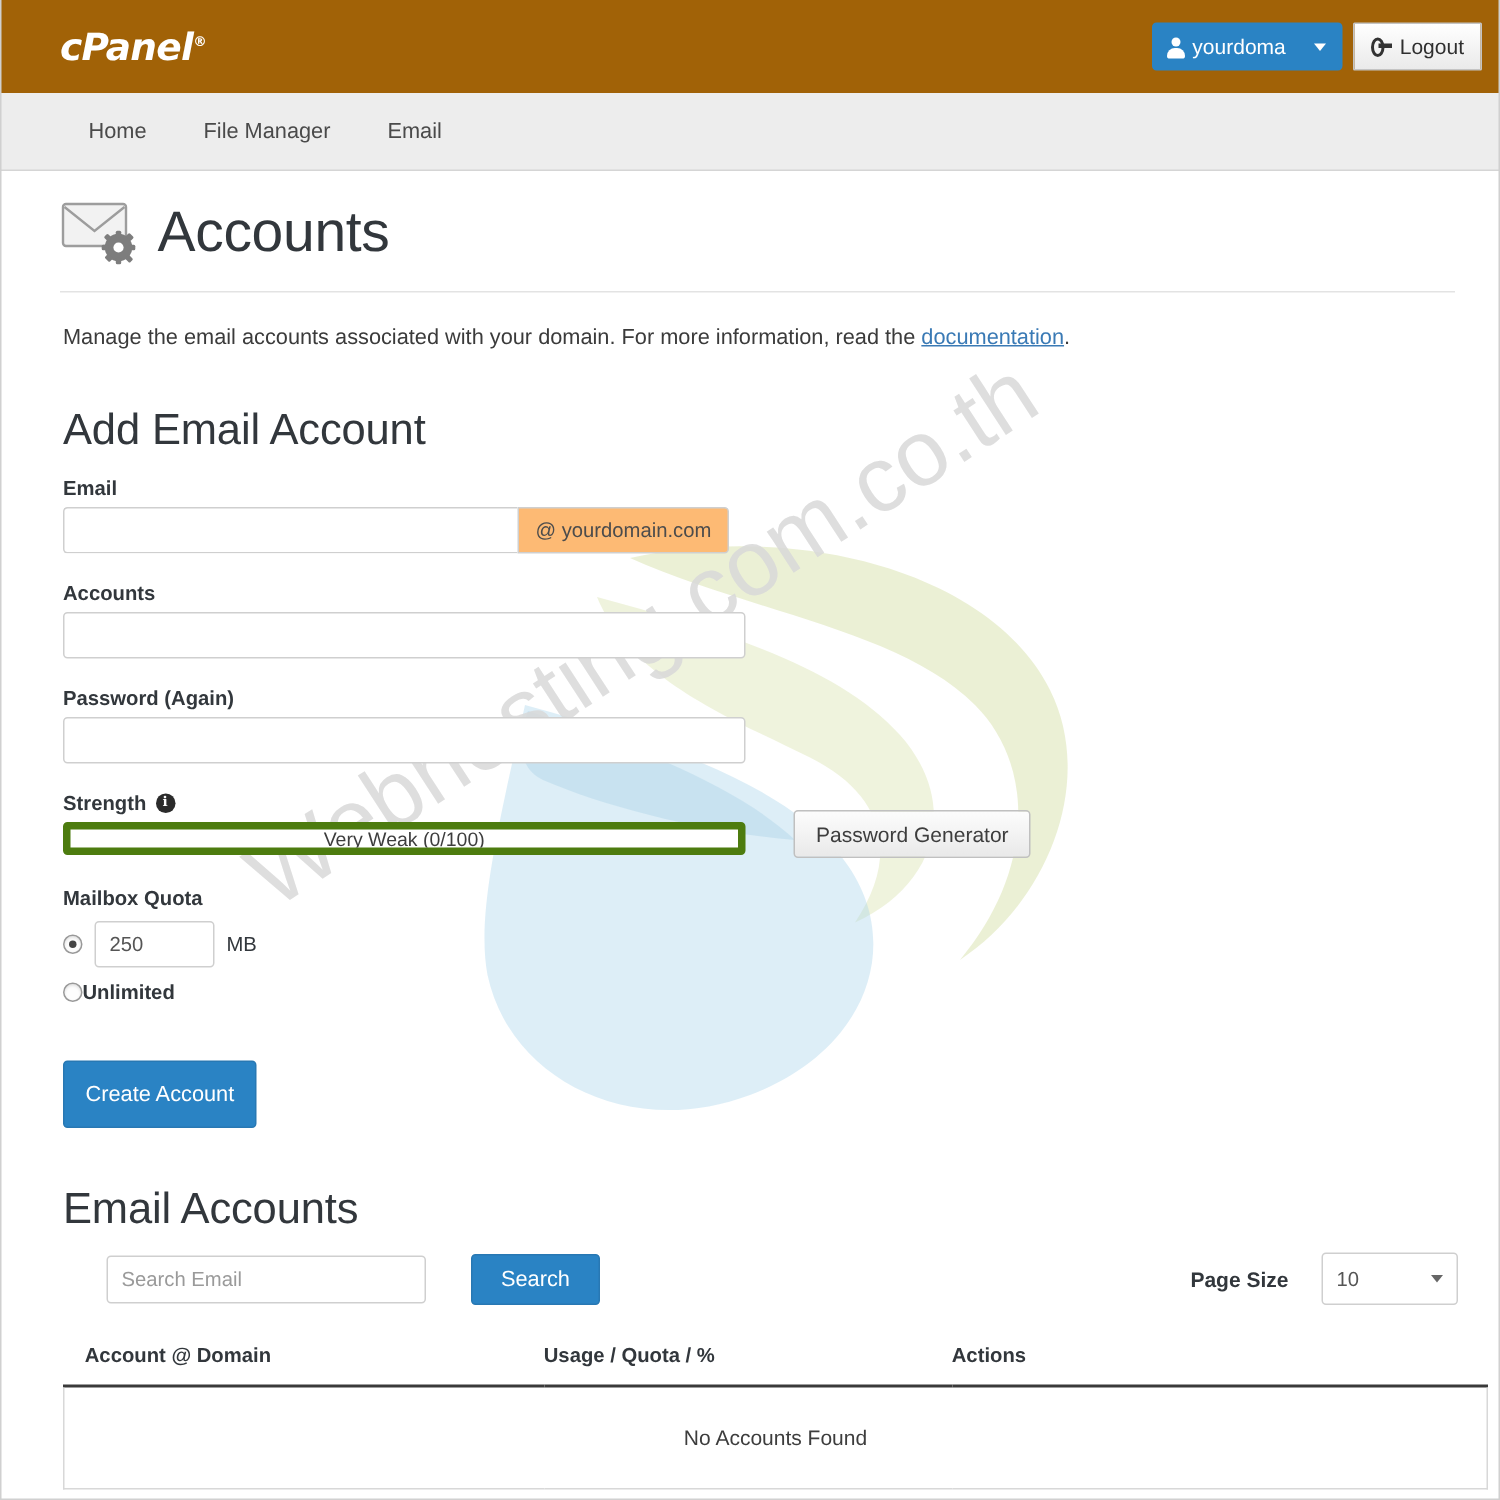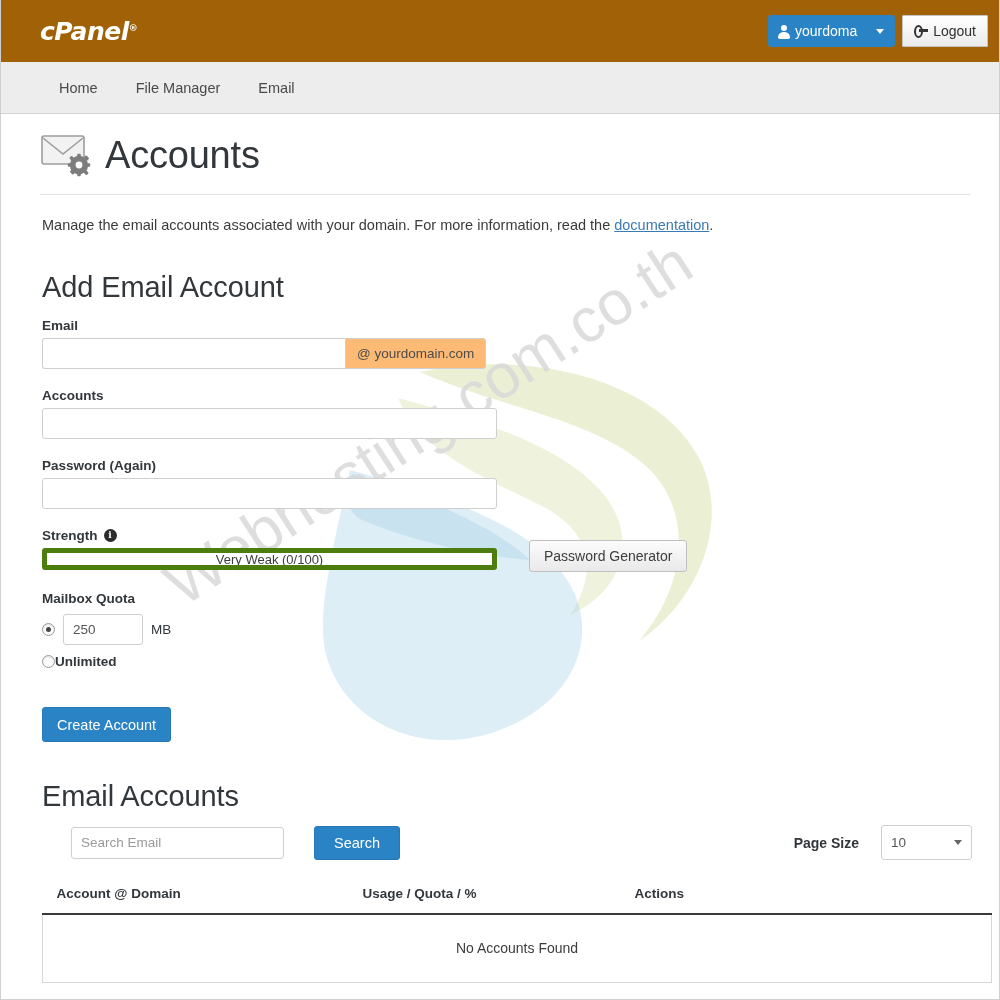--- a/index.html
+++ b/index.html
@@ -334,21 +334,21 @@
     color: #32373c;
     cursor: pointer;
   }
 
   .btn-primary {
     background: #2a83c4;
     border: 1px solid #2878b3;
     border-radius: 3px;
     color: #ffffff;
     font-size: 14.5px;
-    height: 35px;
+    height: 45px;
     padding: 0 14px;
     cursor: pointer;
     font-family: "Liberation Sans", sans-serif;
   }
   .create-btn { margin: 24px 0 0 2px; }
 
   
   .search-row {
     display: flex;
     align-items: center;

